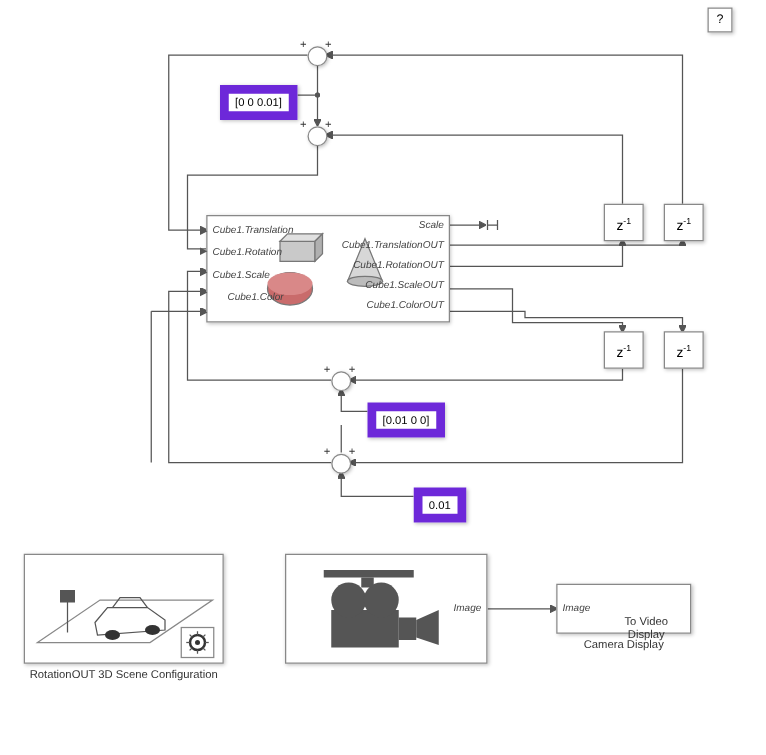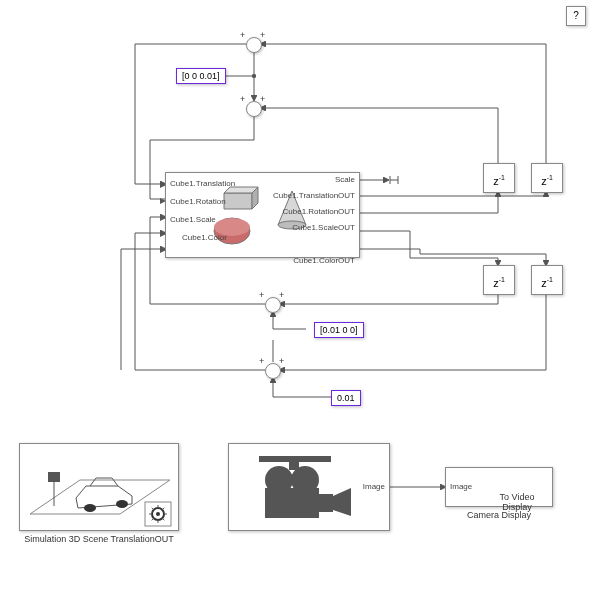--- a/index.html
+++ b/index.html
@@ -27,24 +27,25 @@
   .label {
     position: absolute;
     font-size: 9px;
     text-align: center;
     color: #333;
   }
   .port-label {
     position: absolute;
     font-size: 8px;
     color: #444;
+    font-style: italic;
   }
   .const-box {
     position: absolute;
-    border: 1px solid #6d28d9;
+    border: 7px solid #6d28d9;
     background: #fff;
     padding: 2px 5px;
     font-size: 9px;
     box-shadow: 1px 1px 3px rgba(0,0,0,0.25);
   }
   .sum {
     position: absolute;
     width: 14px;
     height: 14px;
     border: 1px solid #888;
@@ -158,21 +159,21 @@
   <div class="label" style="left:240px; top:30px;">+</div>
   <div class="label" style="left:260px; top:30px;">+</div>
   <div class="label" style="left:240px; top:94px;">+</div>
   <div class="label" style="left:260px; top:94px;">+</div>
   <div class="label" style="left:259px; top:290px;">+</div>
   <div class="label" style="left:279px; top:290px;">+</div>
   <div class="label" style="left:259px; top:356px;">+</div>
   <div class="label" style="left:279px; top:356px;">+</div>
 
   <div class="const-box" style="left:176px; top:68px;">[0 0 0.01]</div>
-  <div class="const-box" style="left:314px; top:322px;">[0.01 0 0]</div>
+  <div class="const-box" style="left:294px; top:322px;">[0.01 0 0]</div>
   <div class="const-box" style="left:331px; top:390px;">0.01</div>
 
   <div class="delay" style="left:483px; top:163px;">
     <span>z</span><sup>-1</sup>
   </div>
   <div class="delay" style="left:531px; top:163px;">
     <span>z</span><sup>-1</sup>
   </div>
 
   <div class="delay" style="left:483px; top:265px;">
@@ -208,21 +209,21 @@
 
     <div class="port-label" style="left:4px; top:6px;">Cube1.Translation</div>
     <div class="port-label" style="left:4px; top:24px;">Cube1.Rotation</div>
     <div class="port-label" style="left:4px; top:42px;">Cube1.Scale</div>
     <div class="port-label" style="left:16px; top:60px;">Cube1.Color</div>
 
     <div class="port-label" style="right:4px; top:2px;  text-align:right;">Scale</div>
     <div class="port-label" style="right:4px; top:18px; text-align:center;">Cube1.TranslationOUT</div>
     <div class="port-label" style="right:4px; top:34px; text-align:right;">Cube1.RotationOUT</div>
     <div class="port-label" style="right:4px; top:50px; text-align:right;">Cube1.ScaleOUT</div>
-    <div class="port-label" style="right:4px; top:66px; text-align:right;margin-top:17px;">Cube1.ColorOUT</div>
+    <div class="port-label" style="right:4px; top:66px; text-align:right;">Cube1.ColorOUT</div>
 
     <svg width="6" height="86" style="position:absolute; left:-6px; top:0;">
       <polygon points="0,9 6,12 0,15" class="arrow"></polygon>
       <polygon points="0,25 6,28 0,31" class="arrow"></polygon>
       <polygon points="0,42 6,45 0,48" class="arrow"></polygon>
       <polygon points="0,58 6,61 0,64" class="arrow"></polygon>
       <polygon points="0,74 6,77 0,80" class="arrow"></polygon>
     </svg>
   </div>
 
@@ -251,21 +252,21 @@
             <line x1="9" y1="0" x2="6" y2="0"></line>
           <line x1="-6.3" y1="-6.3" x2="-4.2" y2="-4.2"></line>
             <line x1="6.3" y1="6.3" x2="4.2" y2="4.2"></line>
           <line x1="-6.3" y1="6.3" x2="-4.2" y2="4.2"></line>
             <line x1="6.3" y1="-6.3" x2="4.2" y2="-4.2"></line>
         </g>
         <circle r="2" fill="#333"></circle>
       </g>
     </svg>
   </div>
-  <div class="label" style="left:19px; top:534px; width:160px;">Simulation 3D Scene TranslationOUT</div>
+  <div class="label" style="left:19px; top:534px; width:160px;">RotationOUT 3D Scene Configuration</div>
 
   <div class="block" style="left:228px; top:443px; width:162px; height:88px;">
     <svg width="162" height="88">
       <rect x="36" y="44" width="54" height="30" fill="#555"></rect>
       <rect x="90" y="50" width="14" height="18" fill="#555"></rect>
       <polygon points="104,52 122,44 122,72 104,66" fill="#555"></polygon>
       <circle cx="50" cy="36" r="14" fill="#555"></circle>
       <circle cx="76" cy="36" r="14" fill="#555"></circle>
       <rect x="30" y="12" width="72" height="6" fill="#555"></rect>
       <rect x="60" y="18" width="10" height="8" fill="#555"></rect>

